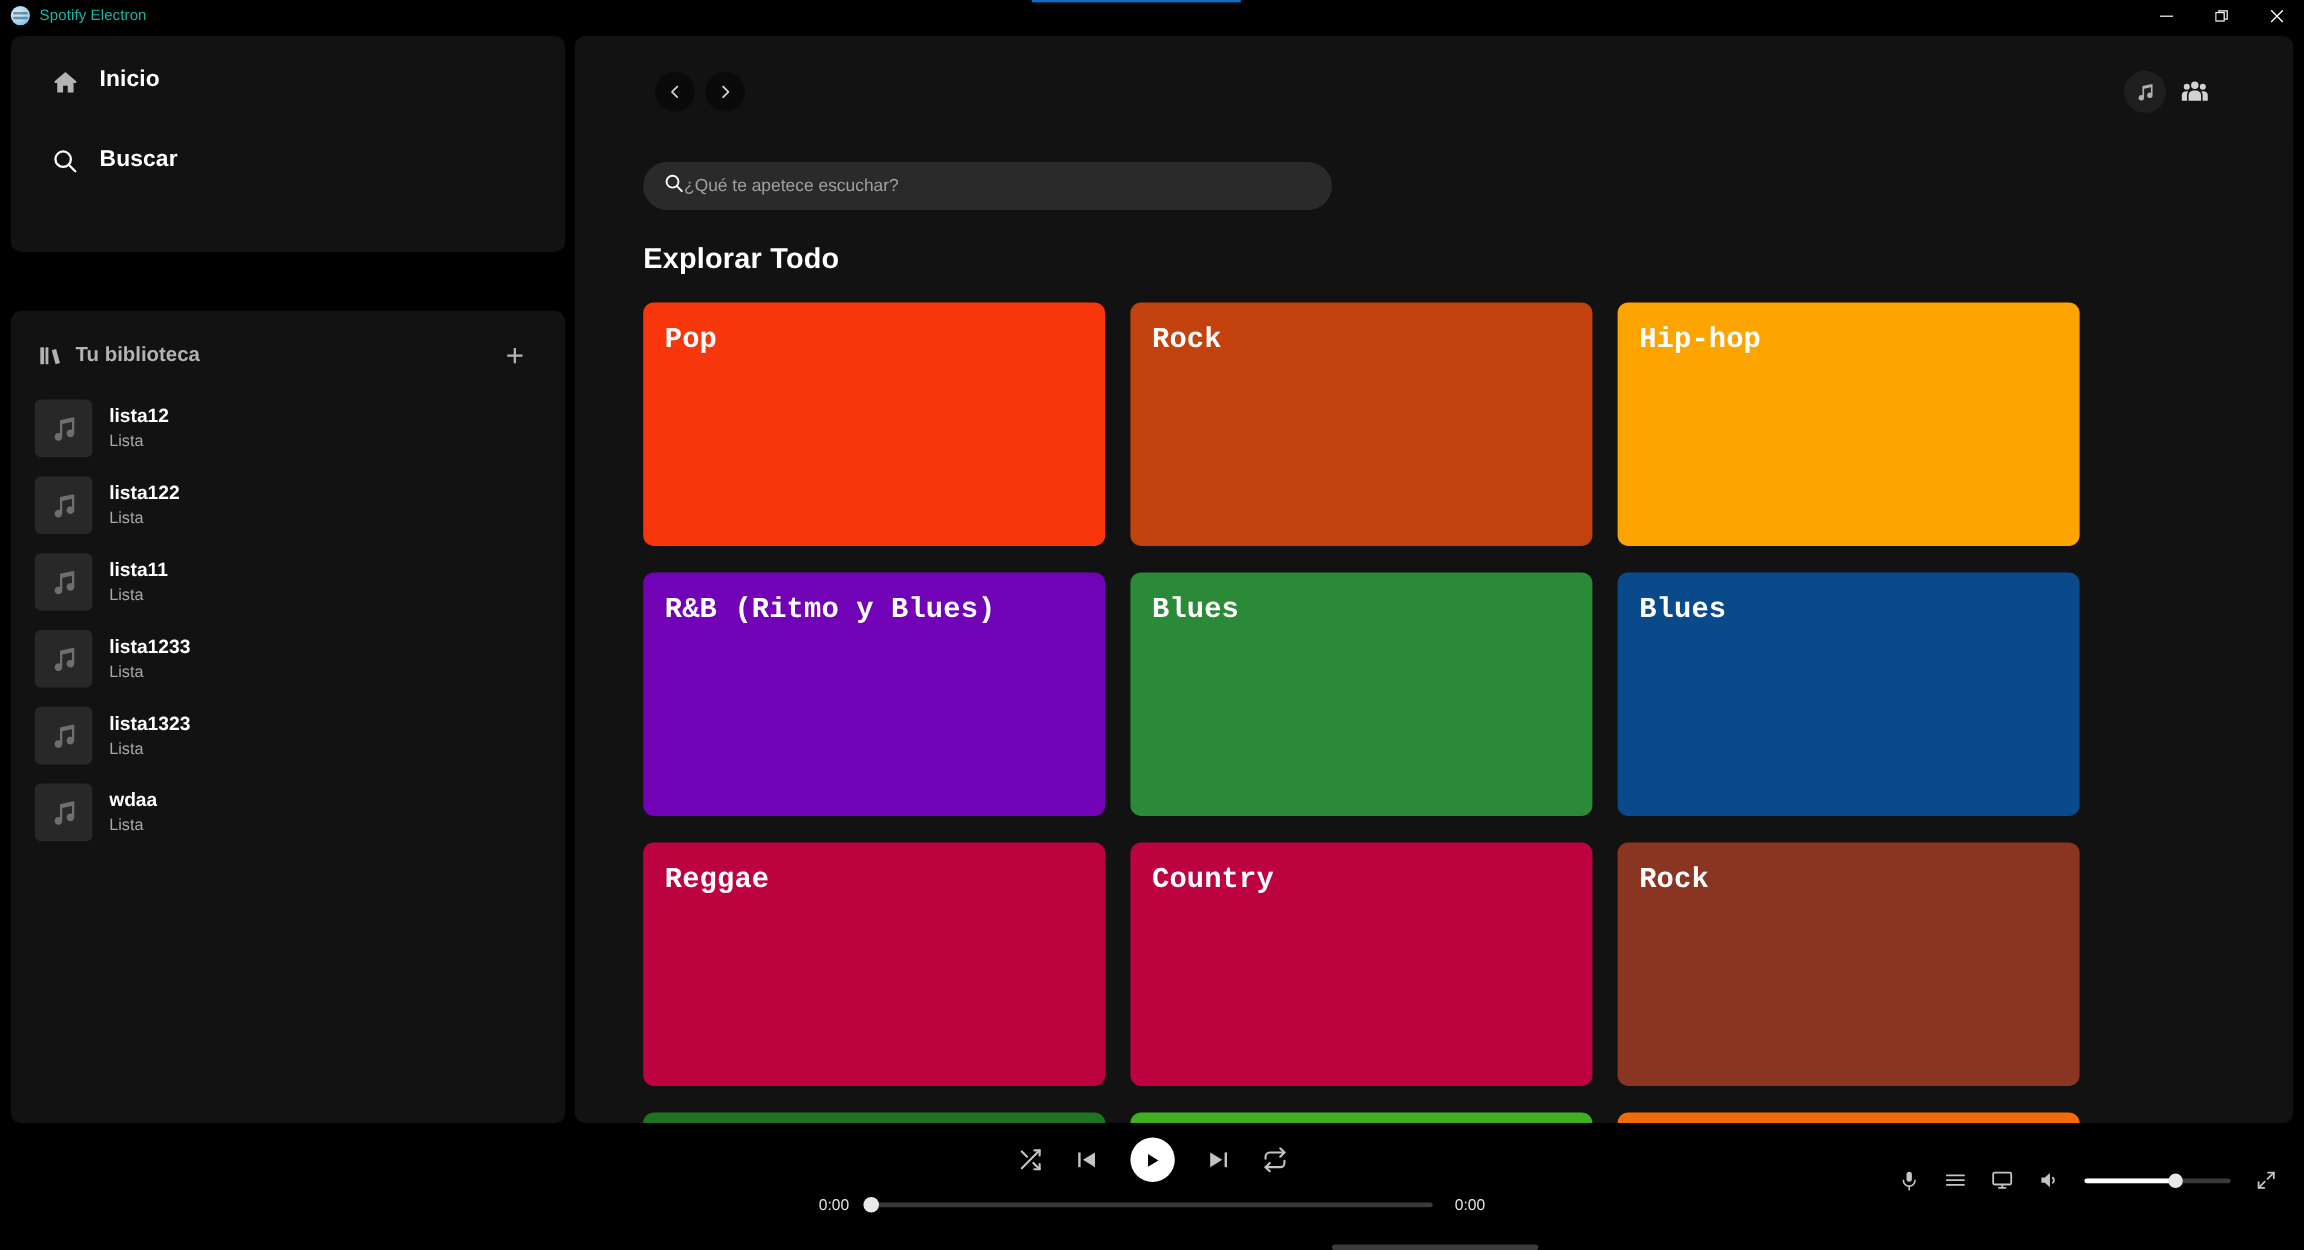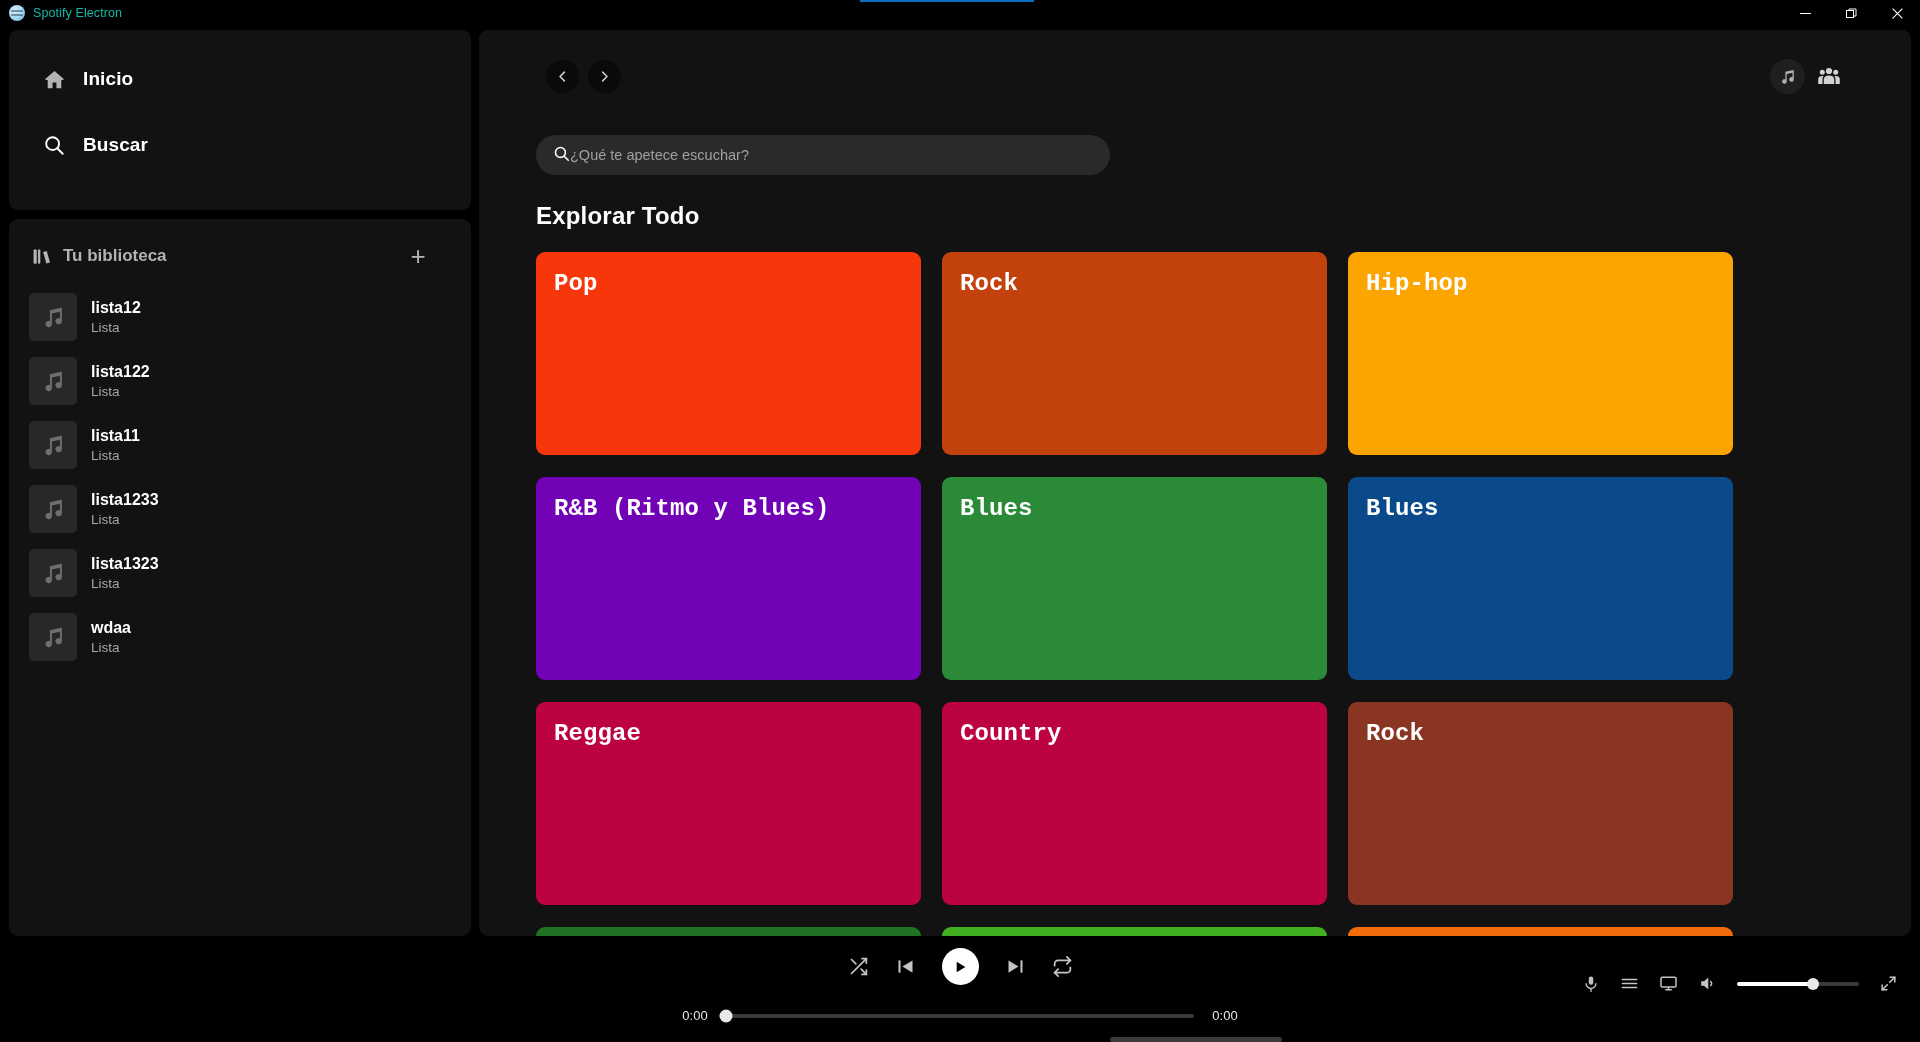--- a/index.html
+++ b/index.html
@@ -96,21 +96,21 @@
   .side-panel {
     background: #121212;
     border-radius: 9px;
   }
   .nav-panel {
     padding: 26px 0 26px 0;
     height: 180px;
   }
   .nav-item {
     display: flex;
-    align-items: center;
+    align-items: flex-start;
     gap: 17px;
     padding: 0 0 0 33px;
     height: 46px;
     cursor: pointer;
   }
   .nav-item + .nav-item { margin-top: 20px; }
   .nav-icon {
     width: 24px; height: 24px;
     display: flex; align-items: center; justify-content: center;
     flex: 0 0 auto;
@@ -118,23 +118,24 @@
   .nav-label {
     font-size: 19px;
     font-weight: 700;
     color: #b3b3b3;
     letter-spacing: .1px;
   }
   .nav-item.active .nav-label { color: #ffffff; }
 
   .lib-panel {
     flex: 1;
-    padding: 14px 17px 0 0;
+    padding: 14px 6px 0 0;
     overflow: hidden;
     position: relative;
+    margin-top: 40px;
   }
   .lib-header {
     display: flex;
     align-items: center;
     height: 46px;
     padding: 0 20px 0 22px;
   }
   .lib-header-left {
     display: flex;
     align-items: center;
@@ -318,21 +319,21 @@
     height: 106px;
     background: #000000;
   }
   .player-center {
     position: absolute;
     left: 0; right: 0;
     top: 12px;
     display: flex;
     flex-direction: column;
     align-items: center;
-    gap: 16px;
+    gap: 4px;
   }
   .controls-row {
     display: flex;
     align-items: center;
     gap: 26px;
   }
   .ctrl-btn {
     background: transparent;
     border: none;
     cursor: pointer;

